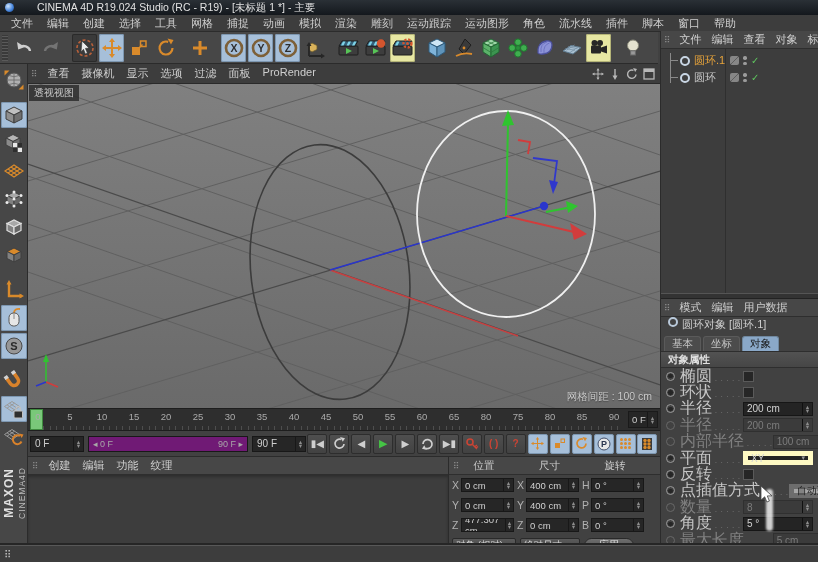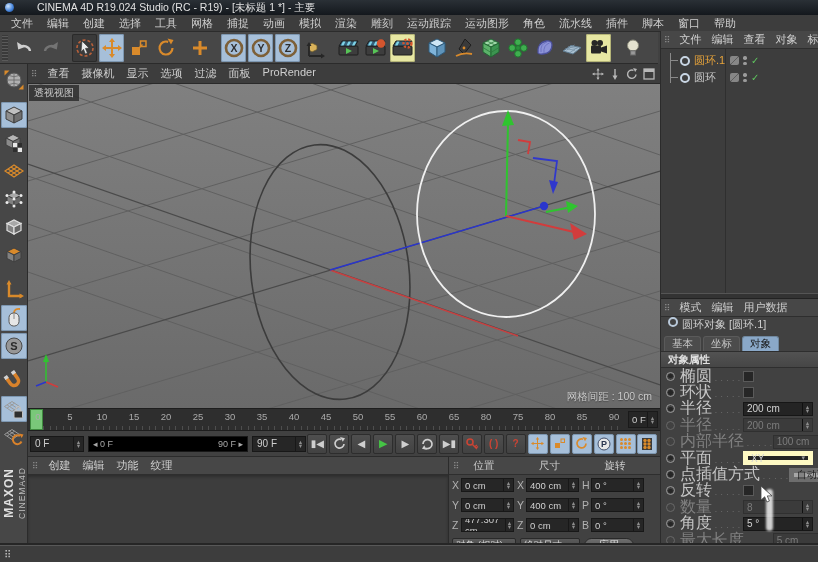--- a/index.html
+++ b/index.html
@@ -55,21 +55,21 @@
   .marker{position:absolute;left:0;top:0;width:13px;height:21px;background:#79c879;border:1px solid #3e8a3e;box-sizing:border-box;}
   .rfield{width:30px;margin:2px 2px;background:#262626;border:1px solid #1a1a1a;
     display:flex;align-items:center;font-size:9.5px;color:#cfcfcf;padding-left:3px;box-sizing:border-box;}
   
   .transport{position:absolute;left:28px;top:431px;width:632px;height:26px;background:#414141;
     display:flex;align-items:center;padding-left:2px;box-sizing:border-box;border-bottom:1px solid #2b2b2b;}
   .tfield{width:54px;height:16px;background:#262626;border:1px solid #181818;display:flex;align-items:center;
     font-size:10px;color:#cfcfcf;padding-left:4px;box-sizing:border-box;flex:none;}
   .tspin{margin-left:auto;width:9px;align-self:stretch;border-left:1px solid #181818;display:flex;flex-direction:column;
     align-items:center;justify-content:center;color:#8d8d8d;font-size:5.5px;line-height:4px;}
-  .tslider{width:160px;height:16px;background:#000000;border:1px solid #181818;margin:0 4px;display:flex;
+  .tslider{width:160px;height:16px;background:#701a75;border:1px solid #181818;margin:0 4px;display:flex;
     align-items:center;justify-content:space-between;font-size:9px;color:#a8a8a8;padding:0 4px;box-sizing:border-box;flex:none;}
   .btn{width:20px;height:20px;margin:0 1px;background:linear-gradient(#4f4f4f,#424242);border:1px solid #2d2d2d;
     border-radius:2px;display:flex;align-items:center;justify-content:center;font-size:10px;color:#cfcfcf;flex:none;box-sizing:border-box;}
   .btn.red{color:#cb4434;font-weight:bold;}
   .btn.bhl{background:#a6bfd9;border-color:#7d97b1;color:#d98a2b;}
   .play{color:#45c445;font-size:11px;}
   
   .matman{position:absolute;left:28px;top:457px;width:420px;height:88px;background:#414141;box-sizing:border-box;}
   .mathead{height:17px;background:#474747;border-bottom:1px solid #2e2e2e;display:flex;align-items:center;padding-left:4px;}
   .mathead .mi{padding:1px 6px;}
@@ -918,32 +918,32 @@
         <span class="lbl">平面</span>
         <span class="ctrl">
             <span class="adrop">
               <span>XY</span>
               <span class="arrow">▾</span>
             </span>
           </span>
       </div>
       <div class="arow">
         <span class="kf"></span>
+        <span class="lbl">反转</span>
+        <span class="ctrl">
+            <span class="cb"></span>
+          </span>
+      </div>
+      <div class="arow">
+        <span class="kf"></span>
         <span class="lbl">点插值方式</span>
         <span class="ctrl">
             <span class="adrop light">
               <span>自动适应</span>
             </span>
-          </span>
-      </div>
-      <div class="arow">
-        <span class="kf"></span>
-        <span class="lbl">反转</span>
-        <span class="ctrl">
-            <span class="cb"></span>
           </span>
       </div>
       <div class="arow dis">
         <span class="kf"></span>
         <span class="lbl">数量</span>
         <span class="ctrl">
             <span class="afield">
               <span>8</span>
               <span class="tspin">
                 <i>▲</i>

